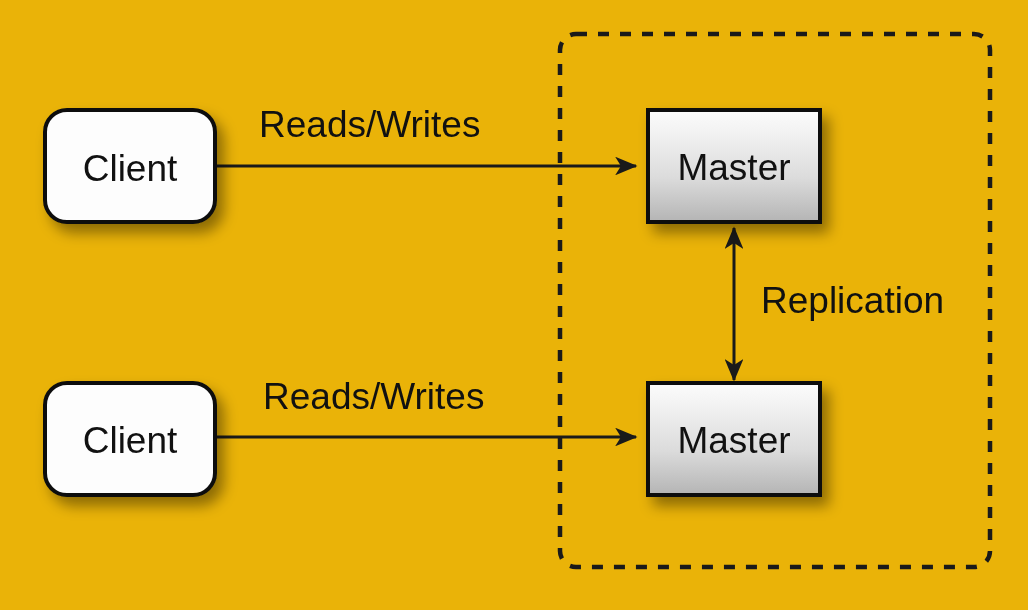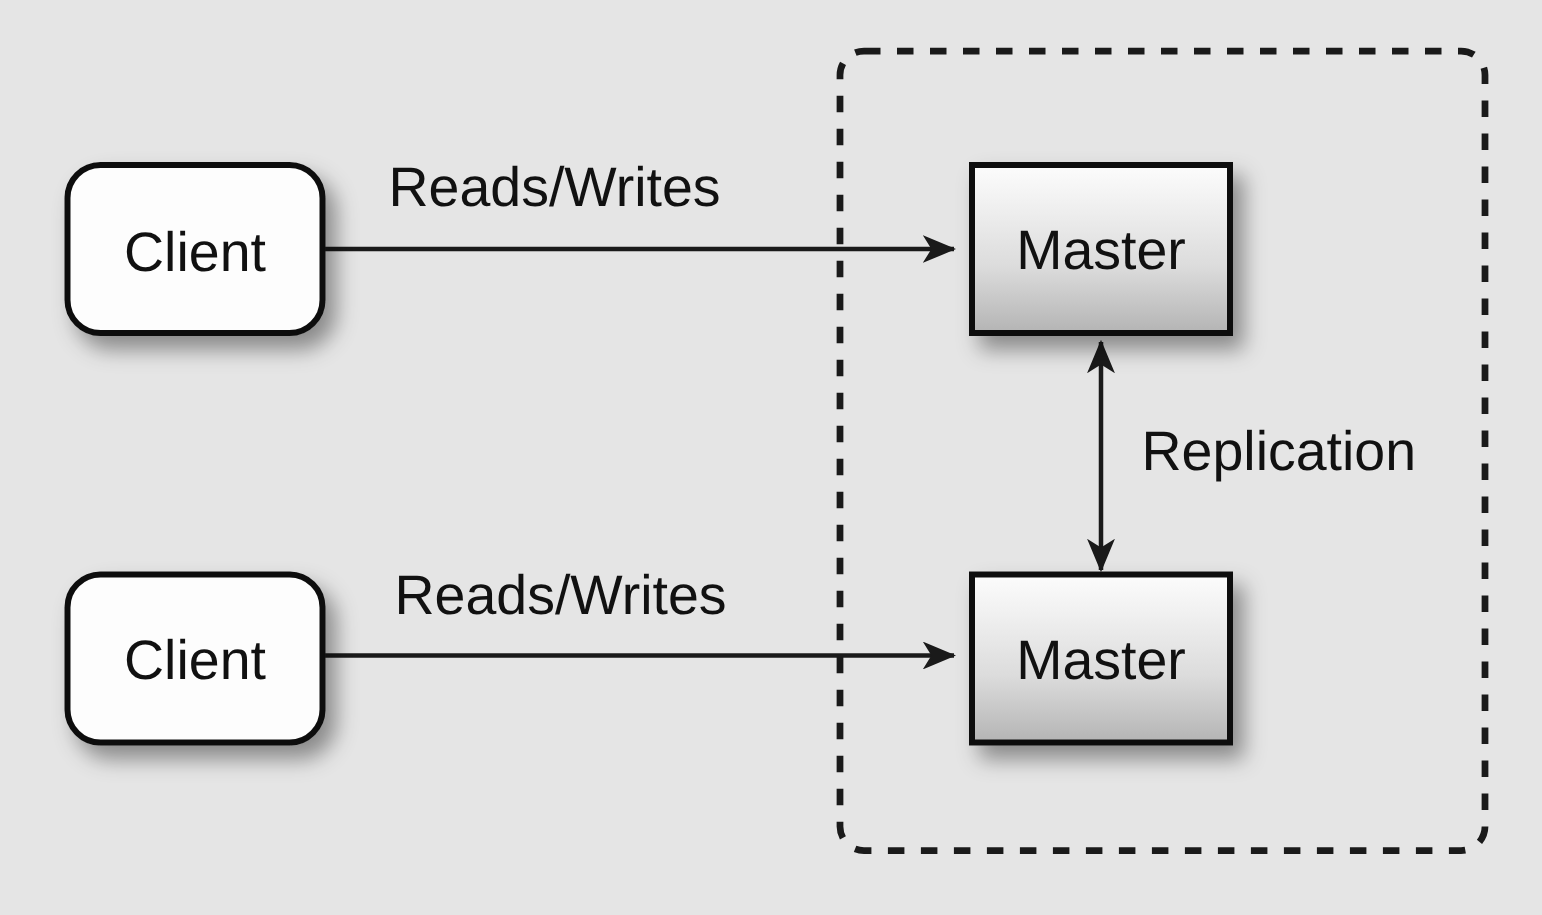--- a/index.html
+++ b/index.html
@@ -8,21 +8,21 @@
     padding: 0;
     background: #ffffff;
   }
   body {
     font-family: "Liberation Sans", sans-serif;
   }
   #diagram-root {
     position: relative;
     width: 1028px;
     height: 610px;
-    background: #e5e5e5;
+    background: #eab308;
     overflow: hidden;
   }
   #diagram-svg {
     position: absolute;
     top: 0;
     left: 0;
     width: 1028px;
     height: 610px;
     display: block;
   }

